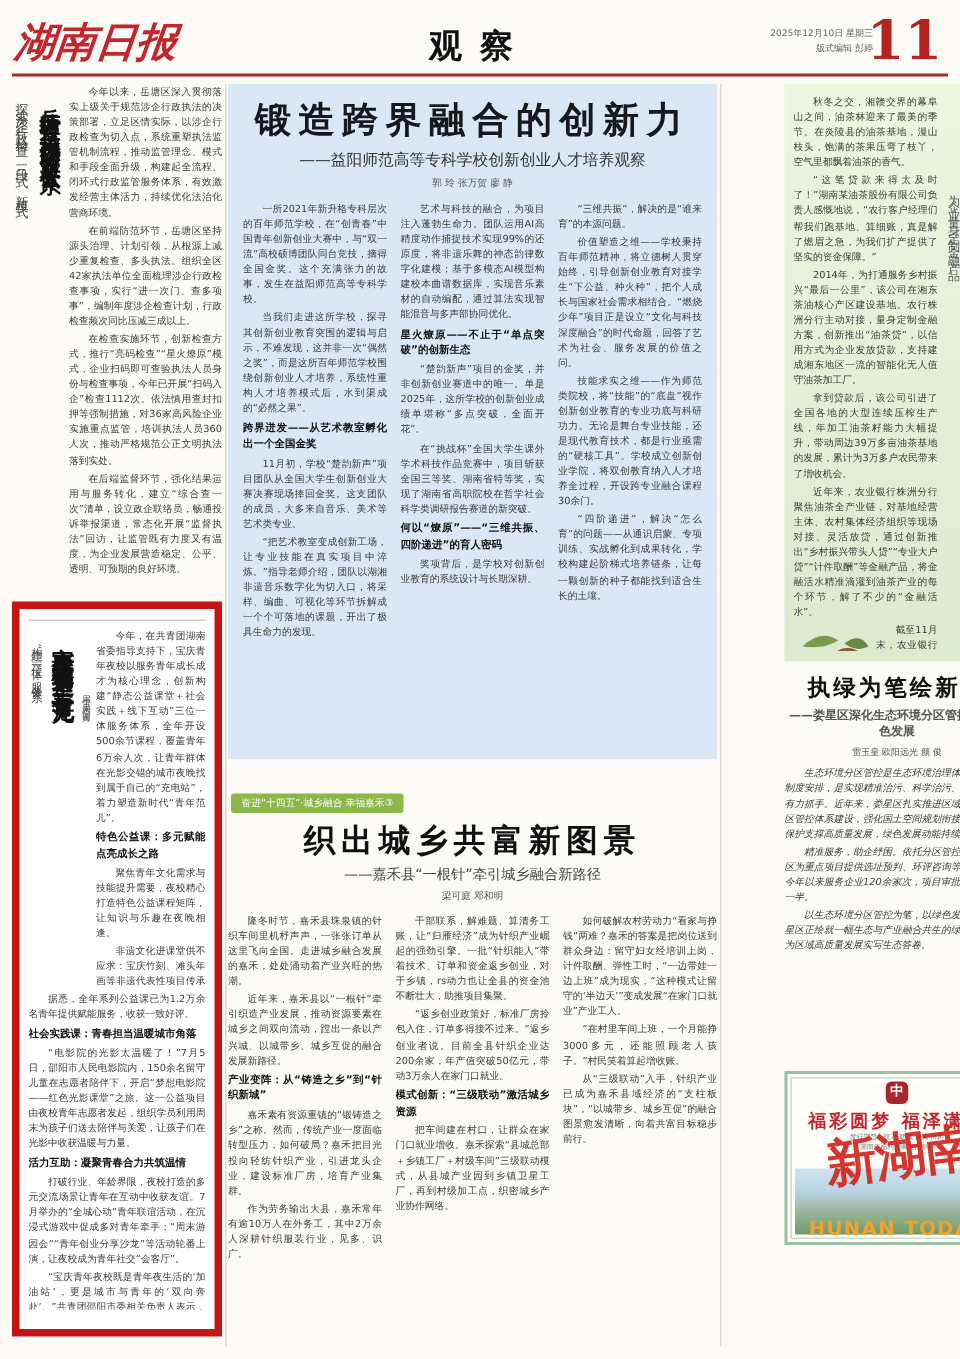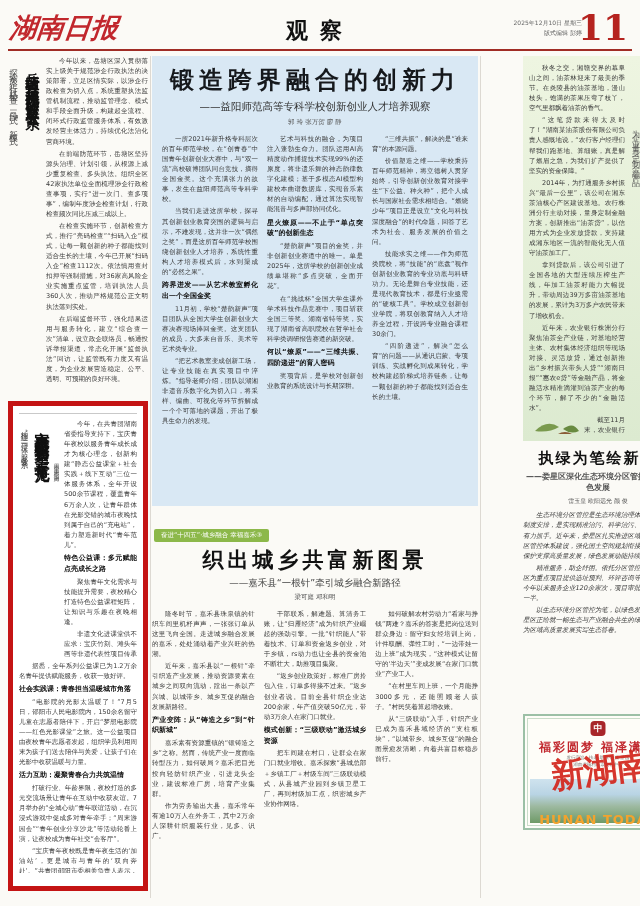--- a/index.html
+++ b/index.html
@@ -101,21 +101,21 @@
   <div class="vdiv" style="left:480px"></div>
 
   <div class="leftcol">
 
     <div class="l-top">
       <div class="vsub">探索涉企行政检查“三段式”新模式</div>
       <div class="vtitle">岳塘区打造全流程闭环监管服务体系</div>
       <div class="bodytxt">
           <div class="p">今年以来，岳塘区深入贯彻落实上级关于规范涉企行政执法的决策部署，立足区情实际，以涉企行政检查为切入点，系统重塑执法监管机制流程，推动监管理念、模式和手段全面升级，构建起全流程、闭环式行政监管服务体系，有效激发经营主体活力，持续优化法治化营商环境。</div>
           <div class="p">在前端防范环节，岳塘区坚持源头治理、计划引领，从根源上减少重复检查、多头执法。组织全区42家执法单位全面梳理涉企行政检查事项，实行“进一次门、查多项事”，编制年度涉企检查计划，行政检查频次同比压减三成以上。</div>
-          <div class="p">在检查实施环节，创新检查方式，推行“亮码检查”“扫码入企”模式，让每一颗创新的种子都能找到适合生长的土壤，今年已开展“扫码入企”检查1112次。依法慎用查封扣押等强制措施，对36家高风险企业实施重点监管，培训执法人员360人次，推动严格规范公正文明执法落到实处。</div>
+          <div class="p">在检查实施环节，创新检查方式，推行“亮码检查”“星火燎原”模式，企业扫码即可查验执法人员身份与检查事项，今年已开展“扫码入企”检查1112次。依法慎用查封扣押等强制措施，对36家高风险企业实施重点监管，培训执法人员360人次，推动严格规范公正文明执法落到实处。</div>
           <div class="p">在后端监督环节，强化结果运用与服务转化，建立“综合查一次”清单，设立政企联络员，畅通投诉举报渠道，常态化开展“监督执法”回访，让监管既有力度又有温度，为企业发展营造稳定、公平、透明、可预期的良好环境。</div>
         </div>
     </div>
 
     <div class="redbox">
       <div class="redbox-rule"></div>
       <div class="box-top">
         <div class="vsub" style="font-size:7.5px;letter-spacing:2px">构建“三位一体”服务体系</div>
         <div class="box-vtitle">宝庆青年夜校着力塑造“青年范儿”</div>
         <div class="box-authors">周小雷 周志杰 谢姆</div>
@@ -198,21 +198,21 @@
 
   <div class="rightcol">
 
     <div class="greenbox">
       <div class="bodytxt">
         <div>
             <div class="p">秋冬之交，湘赣交界的幕阜山之间，油茶林迎来了最美的季节。在炎陵县的油茶基地，漫山枝头，饱满的茶果压弯了枝丫，空气里都飘着油茶的香气。</div>
             <div class="p">“这笔贷款来得太及时了！”湖南某油茶股份有限公司负责人感慨地说，“农行客户经理们帮我们跑基地、算细账，真是解了燃眉之急，为我们扩产提供了坚实的资金保障。”</div>
             <div class="p">2014年，为打通服务乡村振兴“最后一公里”，该公司在湘东茶油核心产区建设基地。农行株洲分行主动对接，量身定制金融方案，创新推出“油茶贷”，以信用方式为企业发放贷款，支持建成湘东地区一流的智能化无人值守油茶加工厂。</div>
             <div class="p">拿到贷款后，该公司引进了全国各地的大型连续压榨生产线，年加工油茶籽能力大幅提升，带动周边39万多亩油茶基地的发展，累计为3万多户农民带来了增收机会。</div>
-            <div class="p">近年来，农业银行株洲分行聚焦油茶全产业链，对基地经营主体、农村集体经济组织等现场对接、灵活放贷，通过创新推出“乡村振兴带头人贷”“湖南日报”“惠农e贷”等金融产品，将金融活水精准滴灌到油茶产业的每个环节，解了不少的“金融活水”。</div>
+            <div class="p">近年来，农业银行株洲分行聚焦油茶全产业链，对基地经营主体、农村集体经济组织等现场对接、灵活放贷，通过创新推出“乡村振兴带头人贷”“专业大户贷”“计件取酬”等金融产品，将金融活水精准滴灌到油茶产业的每个环节，解了不少的“金融活水”。</div>
           </div>
         <svg class="camellia" viewBox="0 0 52 58">
           <ellipse cx="20" cy="34" rx="17" ry="16" fill="#6b4a2f"></ellipse>
           <ellipse cx="36" cy="28" rx="13" ry="13" fill="#8a5a36"></ellipse>
           <ellipse cx="28" cy="44" rx="12" ry="11" fill="#7b4f30"></ellipse>
           <ellipse cx="15" cy="29" rx="6" ry="5" fill="#caa06a" opacity="0.8"></ellipse>
           <ellipse cx="34" cy="24" rx="4" ry="3" fill="#d8b480" opacity="0.8"></ellipse>
           <path d="M6 14 Q18 2 30 10 Q20 16 6 14Z" fill="#7a9a4e"></path>
           <path d="M34 12 Q44 4 50 14 Q42 18 34 12Z" fill="#688a40"></path>
         </svg>

